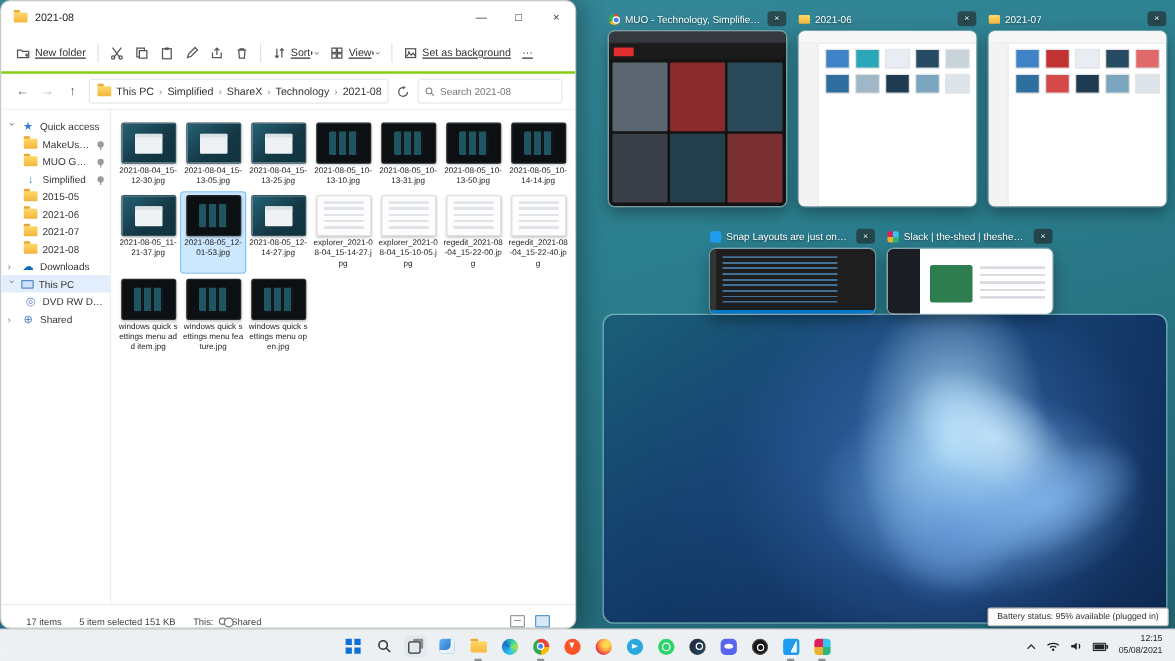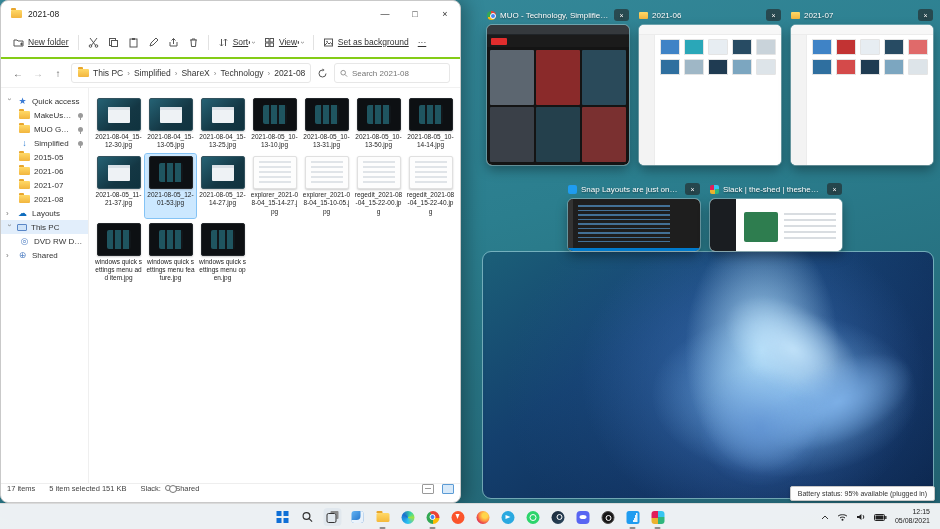--- a/index.html
+++ b/index.html
@@ -58,21 +58,21 @@
   .thumb.mixed { background:linear-gradient(140deg,#256274,#143짜744 60%,#10333f); background:linear-gradient(140deg,#256274,#143744 60%,#10333f); border-color:#33525e; }
   .thumb.mixed::after { content:""; position:absolute; left:10px; right:10px; top:8px; bottom:7px; background:#eef2f5; border-radius:1px; box-shadow:inset 0 3px 0 #d9e0e6; }
   .thumb.dark { background:#0d1013; border-color:#23272b; }
   .thumb.dark::after { content:""; position:absolute; left:9px; right:9px; top:6px; bottom:6px; border-radius:2px; background-color:#11161a;
     background-image:repeating-linear-gradient(90deg,#1f5560 0 6px,#11161a 6px 8px); }
   .thumb.light { background:#fdfdfd; }
   .thumb.light::after { content:""; position:absolute; left:5px; right:5px; top:4px; bottom:4px;
     background:repeating-linear-gradient(180deg,#e0e4e8 0 2px,transparent 2px 5px); }
   .fname { margin-top:2px; font-size:6.5px; line-height:1.25; text-align:center; color:#222; word-break:break-all; max-height:25px; overflow:hidden; }
 
-  .statusbar { height:19px; border-top:1px solid #eee; display:flex; align-items:flex-start; gap:14px; padding:0 6px; font-size:7.5px; color:#444; }
+  .statusbar { height:19px; border-top:1px solid #eee; display:flex; align-items:flex-end; gap:14px; padding:0 20px; font-size:7.5px; color:#444; }
   .shared-ic { display:inline-block; width:6px; height:6px; border:1px solid #777; border-radius:50%; position:relative; margin:0 2px; }
   .shared-ic::after { content:""; position:absolute; left:3px; top:-1px; width:6px; height:6px; border:1px solid #777; border-radius:50%; background:#fff; }
   .view-toggles { margin-left:auto; display:flex; gap:8px; align-items:center; }
   .vt { width:12px; height:10px; border:1px solid #9a9a9a; border-radius:1px; }
   .vt.lines { background:repeating-linear-gradient(180deg,#9a9a9a 0 1px,transparent 1px 3px); background-clip:content-box; padding:2px; }
   .vt.thumbs { background:#d7e9f9; border-color:#5b9bd5; }
 
   
   .tv-win { position:absolute; display:flex; flex-direction:column; gap:3px; z-index:2; }
   .tv-head { display:flex; align-items:center; gap:4px; color:#fff; font-size:8px; text-shadow:0 1px 2px rgba(0,0,0,.55); height:14px; }
@@ -454,21 +454,21 @@
           <span class="icon-folder-sm"></span>
           <span class="nav-label">2021-07</span>
         </div>
         <div class="nav-row lvl1">
           <span class="icon-folder-sm"></span>
           <span class="nav-label">2021-08</span>
         </div>
         <div class="nav-row">
           <span class="chev">›</span>
           <span class="glyph-cloud">☁</span>
-          <span class="nav-label">Layouts</span>
+          <span class="nav-label">Downloads</span>
         </div>
         <div class="nav-row selected">
           <span class="chev" style="transform:rotate(90deg)">›</span>
           <span class="icon-pc"></span>
           <span class="nav-label">This PC</span>
         </div>
         <div class="nav-row lvl1">
           <span class="glyph-misc">◎</span>
           <span class="nav-label">DVD RW Drive (D:) A</span>
         </div>
@@ -548,21 +548,21 @@
             <div class="thumb dark"></div>
             <div class="fname">windows quick settings menu open.jpg</div>
           </div>
       </div>
     </div>
 
     <div class="statusbar">
       <span>17 items</span>
       <span>5 item selected 151 KB</span>
       <span>
-        <span>Slack:</span>
+        <span>This:</span>
         <span class="shared-ic"></span>
         <span>Shared</span>
       </span>
       <span class="view-toggles">
         <span class="vt lines"></span>
         <span class="vt thumbs"></span>
       </span>
     </div>
   </div>
 

